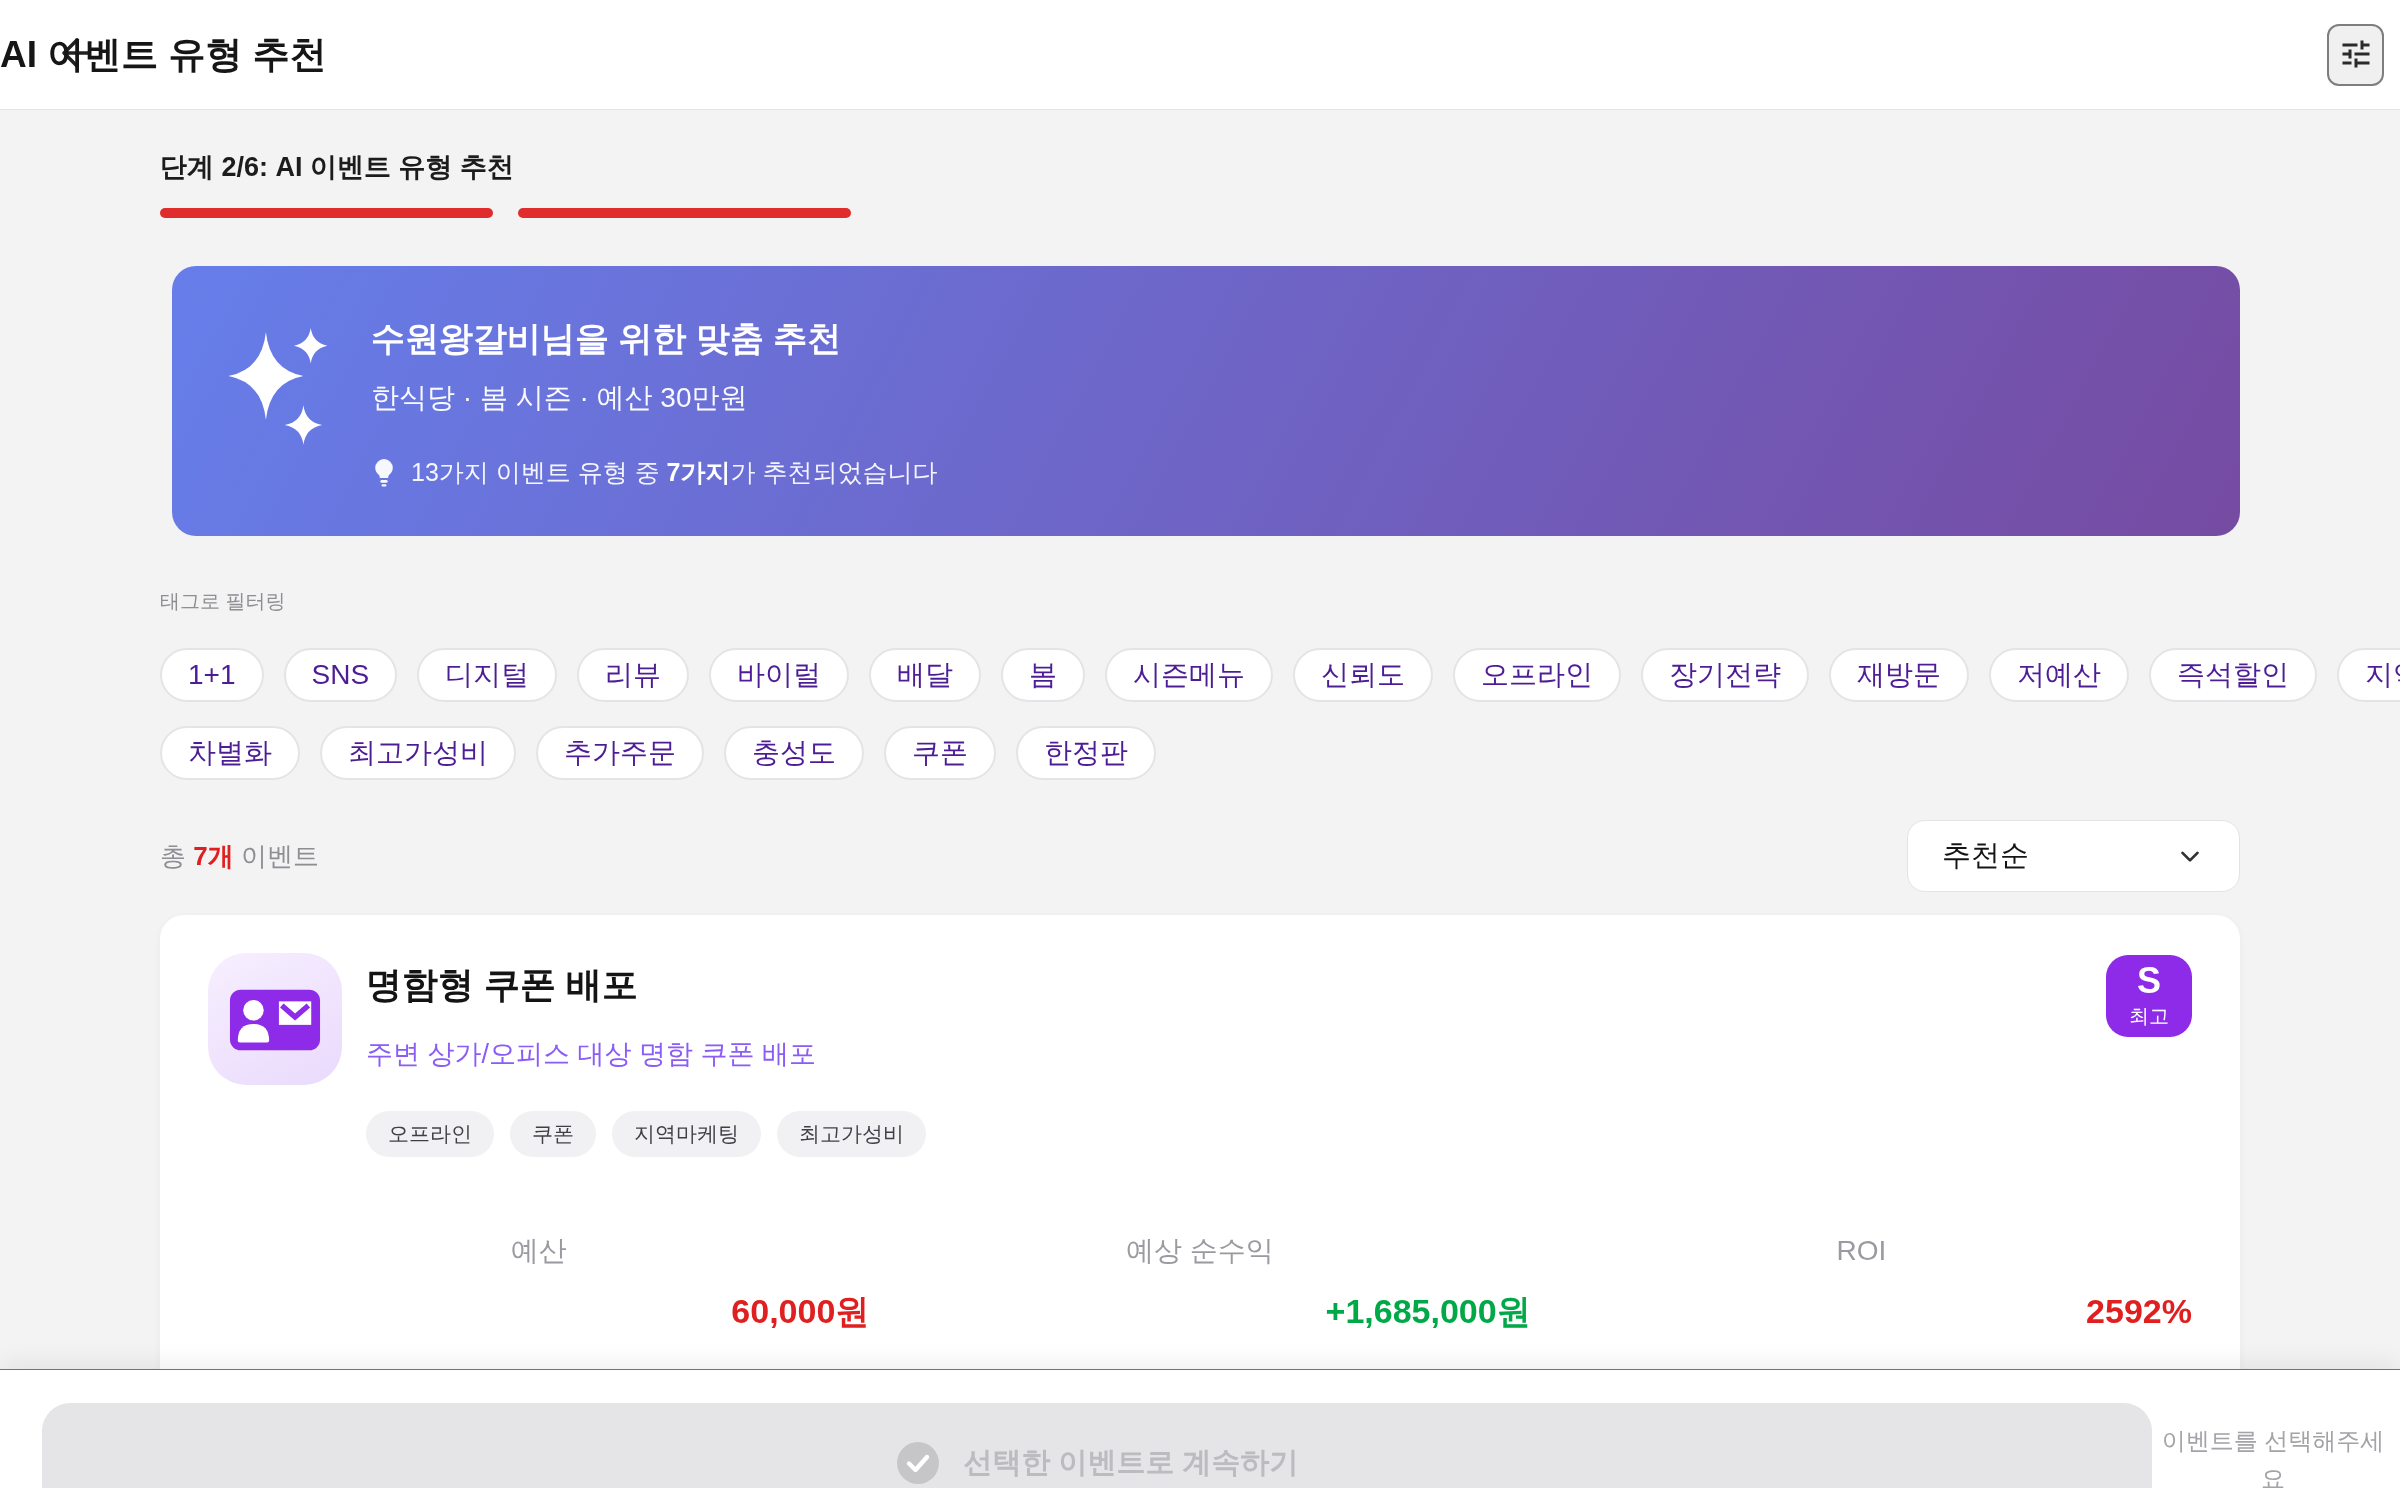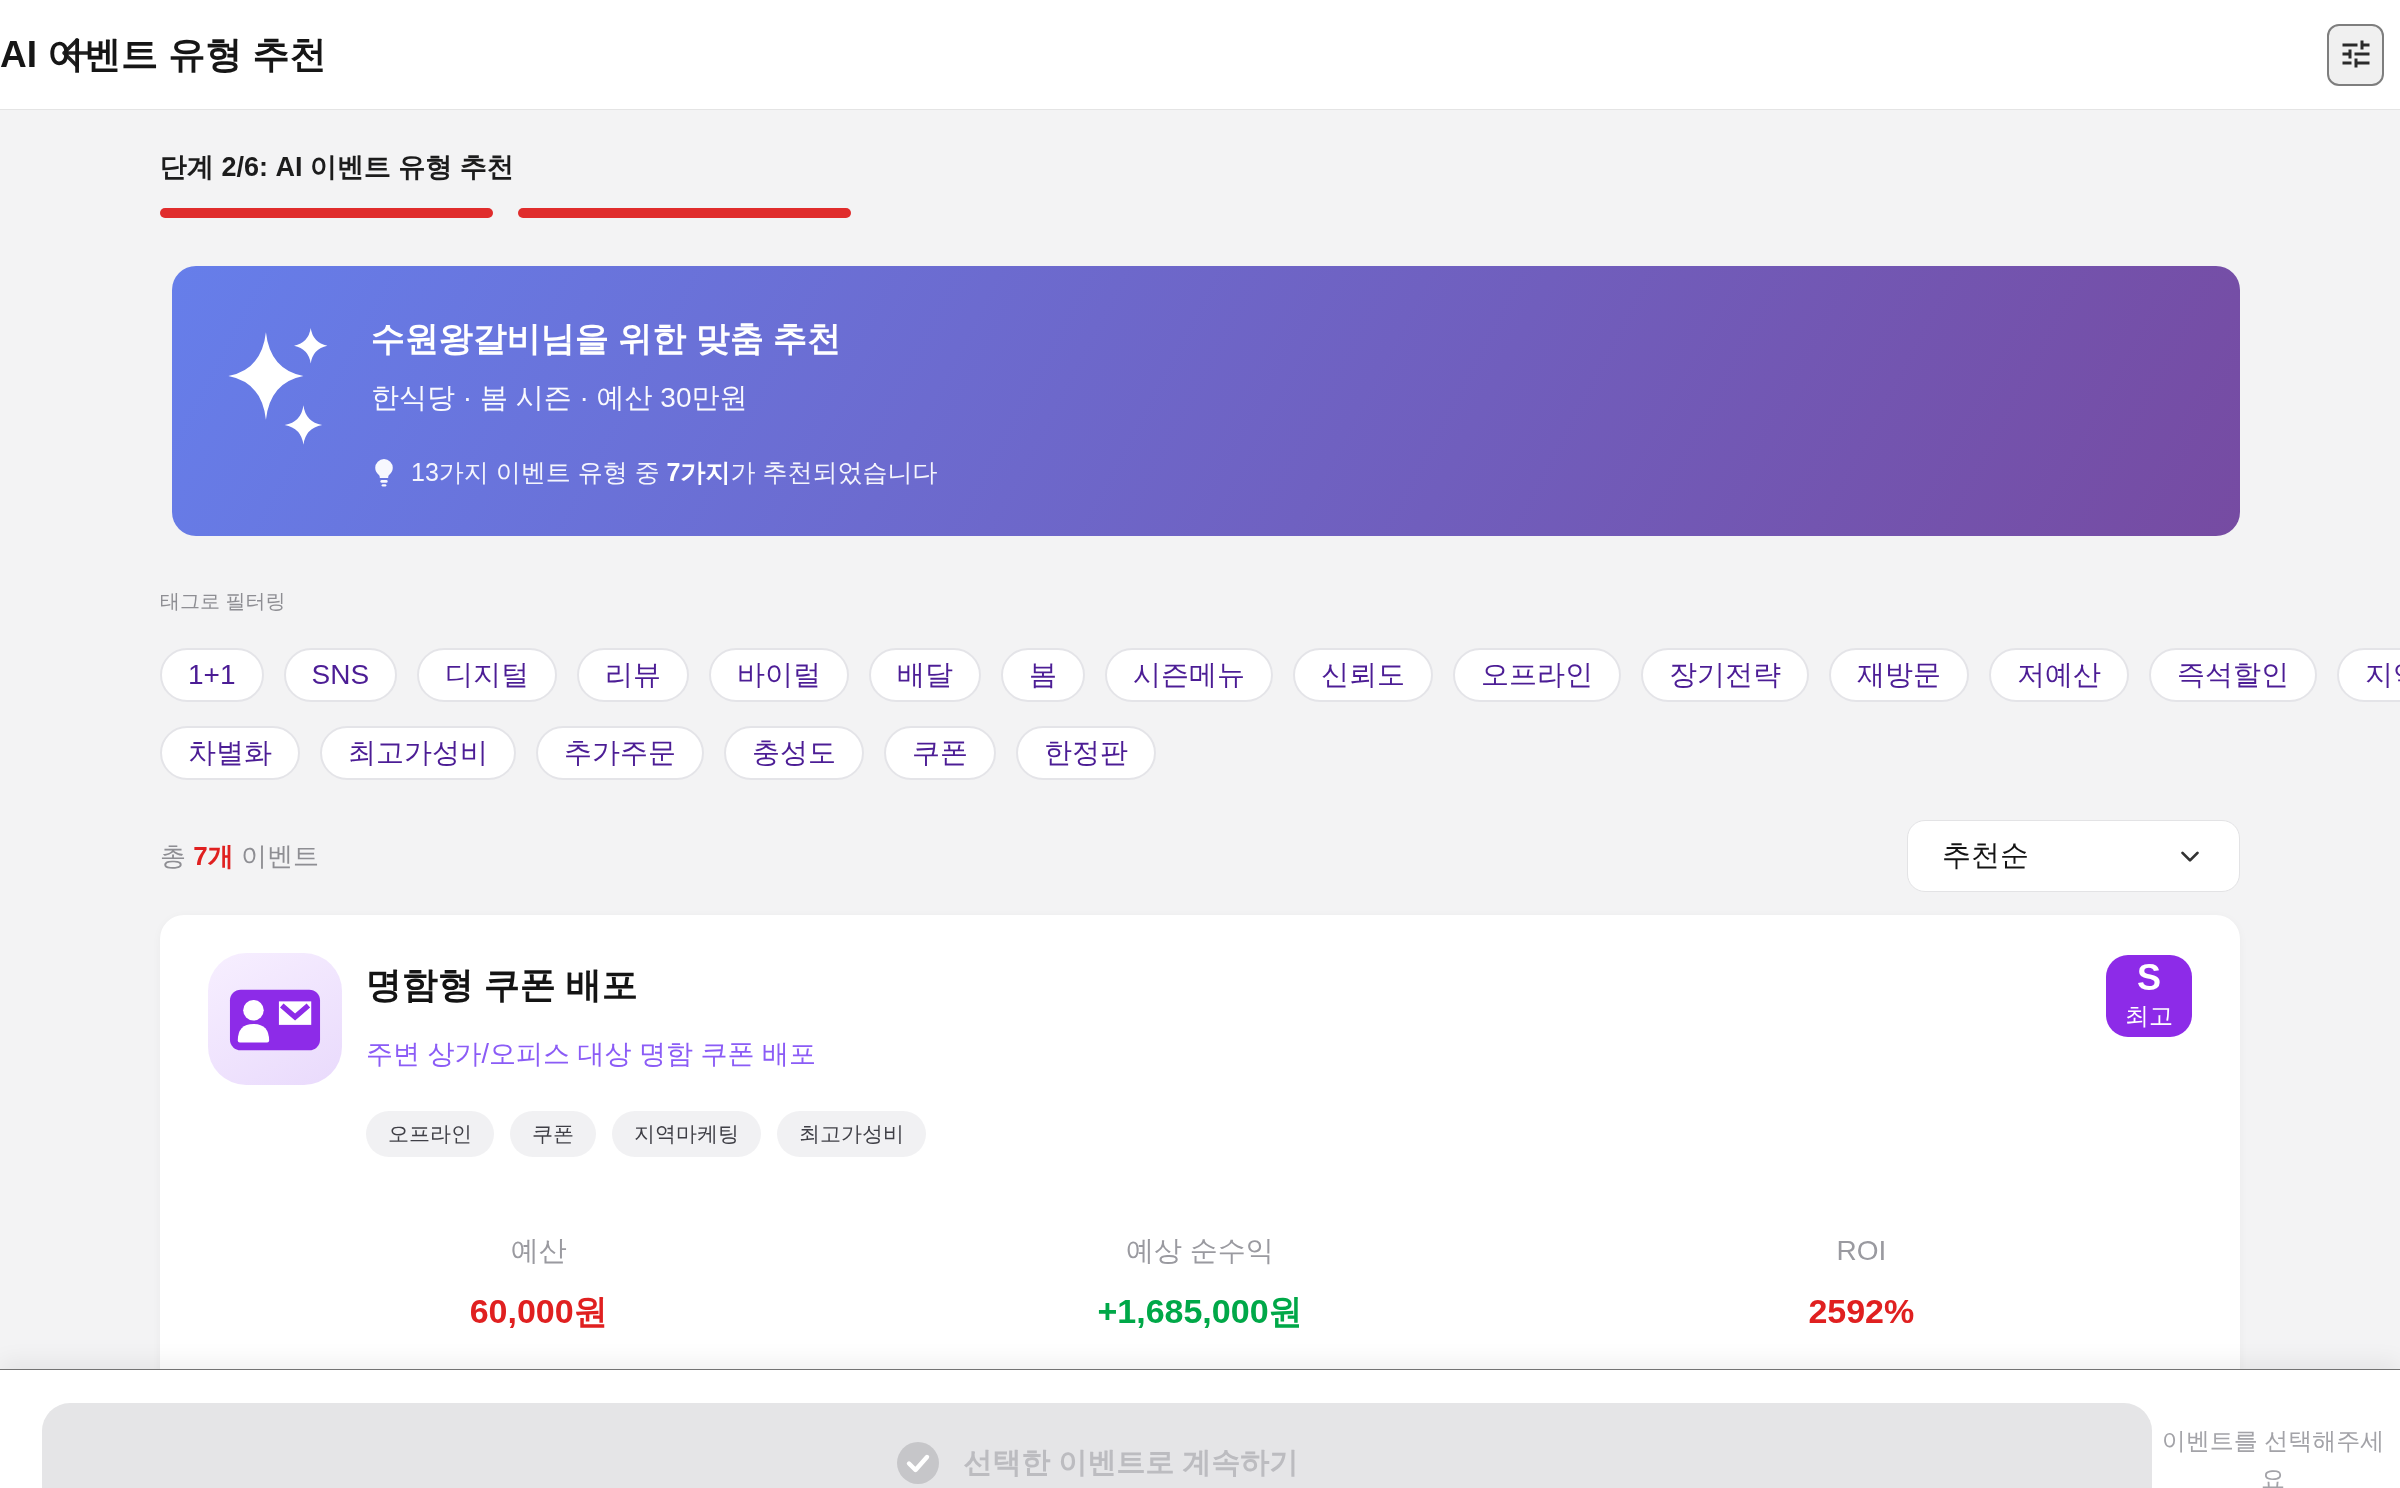--- a/index.html
+++ b/index.html
@@ -79,25 +79,25 @@
   .card-tags { margin-top:40px; display:flex; gap:16px; }
   .ctag {
     height:46px; padding:0 22px; background:#f1f1f3; border-radius:23px;
     display:inline-flex; align-items:center; font-size:21px; color:#3f3f46; white-space:nowrap;
   }
   .grade-badge {
     flex:none; width:86px; height:82px; border-radius:22px; margin-top:2px;
     display:flex; flex-direction:column; align-items:center; justify-content:center; color:#fff;
   }
   .grade-letter { font-size:36px; font-weight:700; line-height:36px; }
-  .grade-label { font-size:24px; margin-top:4px; }
+  .grade-label { font-size:20px; margin-top:4px; }
   .card-stats { margin-top:78px; display:flex; }
   .stat-column { flex:1; text-align:center; }
   .stat-label { font-size:28px; color:#9a9aa0; line-height:32px; }
-  .stat-value { margin-top:24px; font-size:34px; font-weight:700; line-height:40px; }
+  .stat-value { margin-top:24px; font-size:34px; font-weight:700; line-height:40px;text-align:right; }
   
   .bottom-bar {
     position:absolute; left:0; right:0; top:1369px; height:119px; background:#fff;
     border-top:1px solid #737373; box-shadow:0 -8px 22px rgba(0,0,0,0.06); z-index:40;
   }
   .continue-btn {
     position:absolute; left:42px; top:33px; width:2110px; height:120px;
     background:#e5e5e7; border:none; border-radius:28px; cursor:default;
     display:flex; align-items:center; justify-content:center; gap:22px;
     font-family:inherit; font-size:29px; font-weight:600; color:#bcbcc0;

